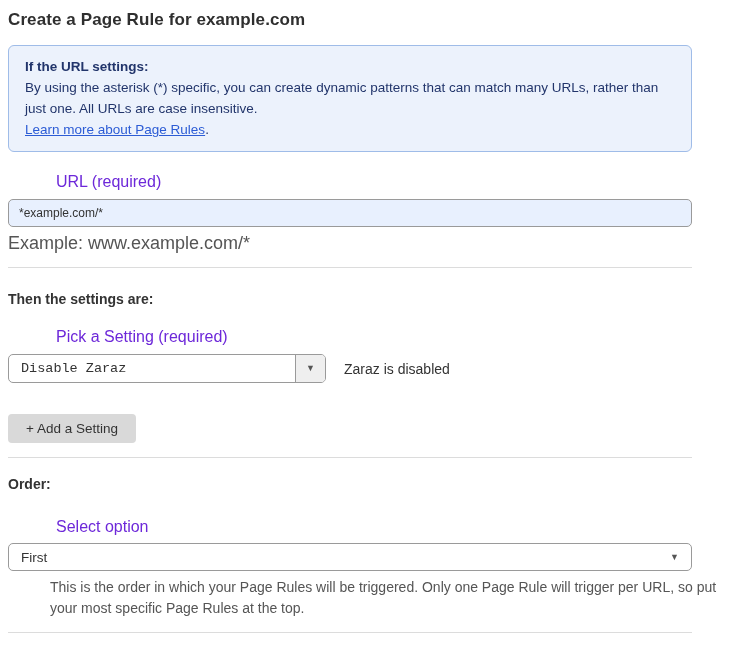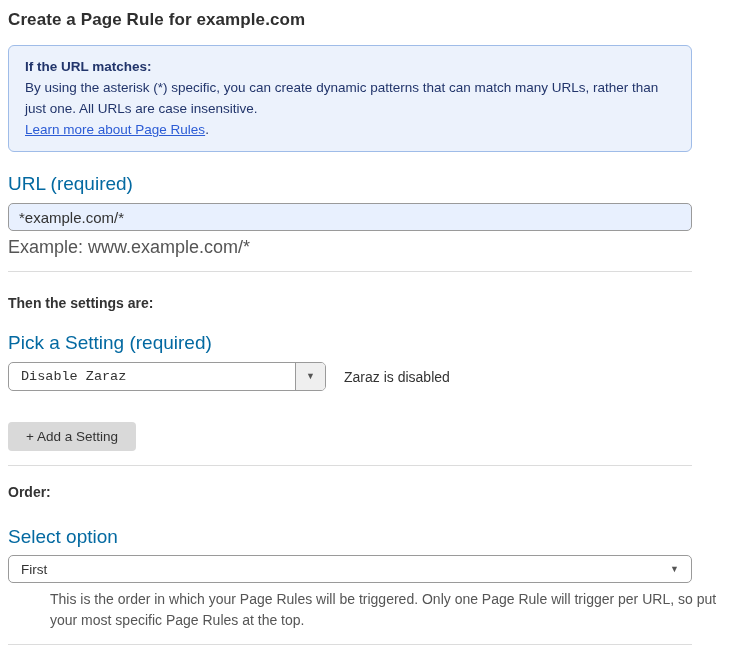--- a/index.html
+++ b/index.html
@@ -21,32 +21,32 @@
     border-radius: 6px;
     padding: 10px 16px 11px 16px;
     color: #22356b;
     font-size: 13.5px;
     line-height: 21px;
   }
   .info-box .info-heading { font-weight: bold; }
   .info-link { color: #2c5cd5; text-decoration: underline; cursor: pointer; }
   .info-link-suffix { color: #22356b; }
 
-  .field-label { margin-top: 21px; font-size: 19px; color: #0369a1; }
+  .field-label { margin-top: 21px; font-size: 16px; color: #6d28d9; margin-left: 48px; }
 
   .url-input {
     display: block;
     margin-top: 8px;
     width: 684px; height: 28px;
     background: #e8f0fe;
     border: 1px solid #9a9a9a;
     border-radius: 5px;
     padding: 0 10px;
     font-family: "Liberation Sans", sans-serif;
-    font-size: 15px; color: #333333;
+    font-size: 12px; color: #333333;
     outline: none;
   }
   .help-text { margin-top: 6px; font-size: 18px; color: #555555; line-height: 20px; }
 
   .divider { margin-top: 14px; border: none; border-top: 1px solid #dcdcdc; height: 0; }
 
   .section-heading { margin-top: 23px; font-size: 14px; font-weight: bold; color: #333333; }
 
   .setting-row { margin-top: 8px; display: flex; align-items: center; }
   .select-box {
@@ -108,21 +108,21 @@
   }
 </style>
 </head>
 <body>
 
 <div class="content">
 
   <h1 class="page-title">Create a Page Rule for example.com</h1>
 
   <div class="info-box">
-    <div class="info-heading">If the URL matches:</div>
+    <div class="info-heading">If the URL settings:</div>
     <div>By using the asterisk (*) specific, you can create dynamic patterns that can match many URLs, rather than just one. All URLs are case insensitive.</div>
     <div>
       <a class="info-link">Learn more about Page Rules</a><span class="info-link-suffix">.</span>
     </div>
   </div>
 
   <div class="field-label">URL (required)</div>
   <input class="url-input" type="text" value="*example.com/*" style="">
   <div class="help-text">Example: www.example.com/*</div>
 

